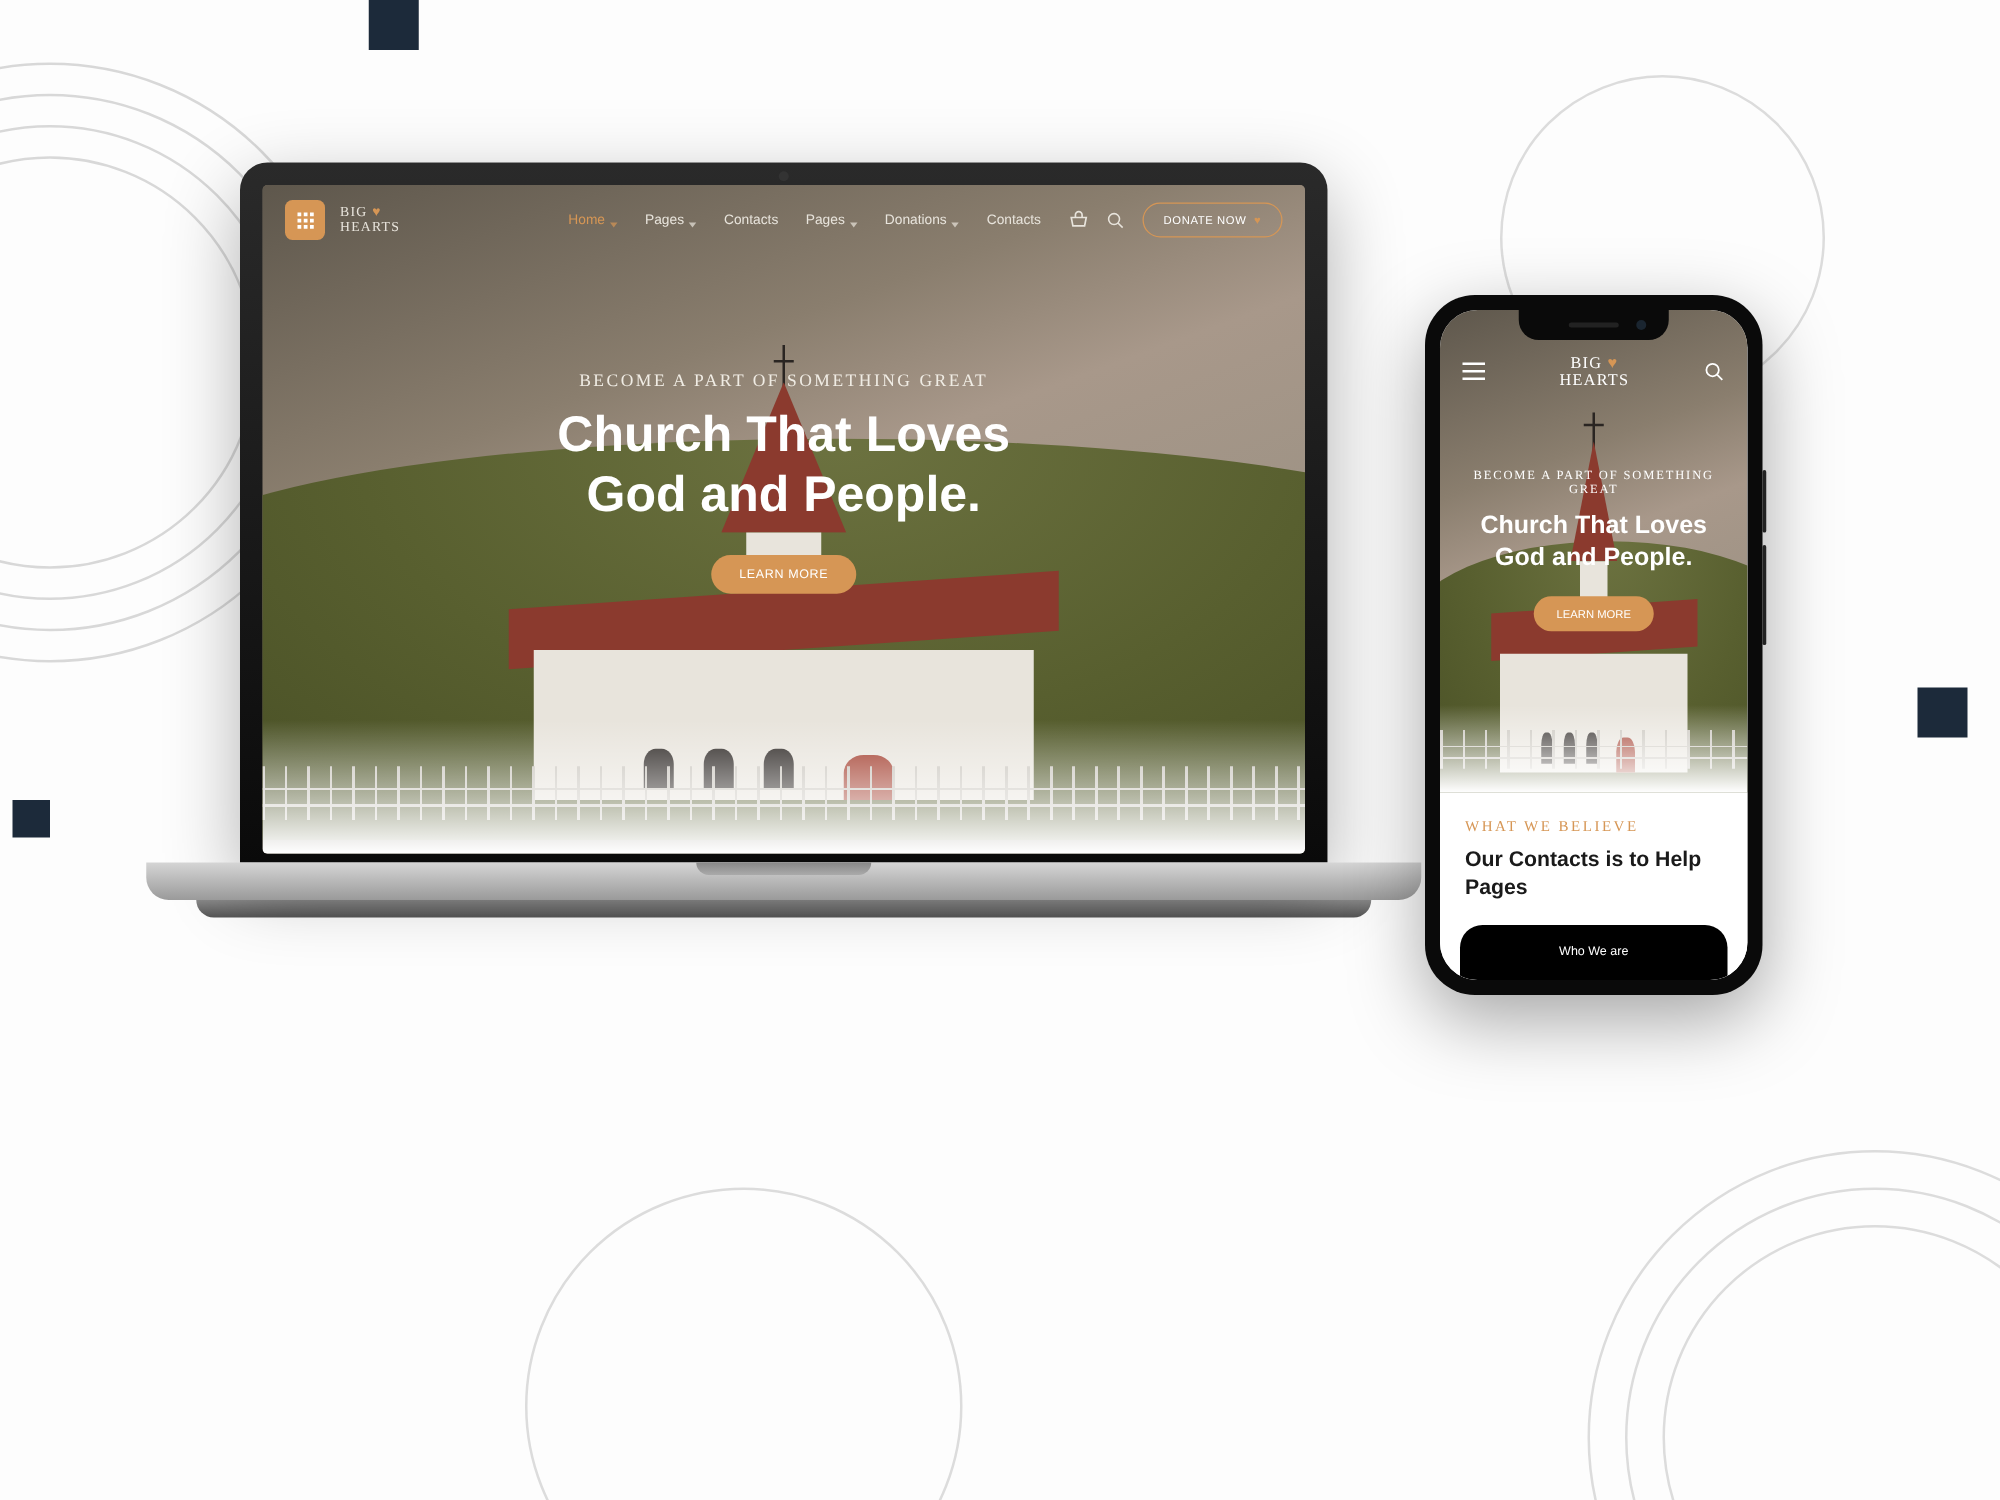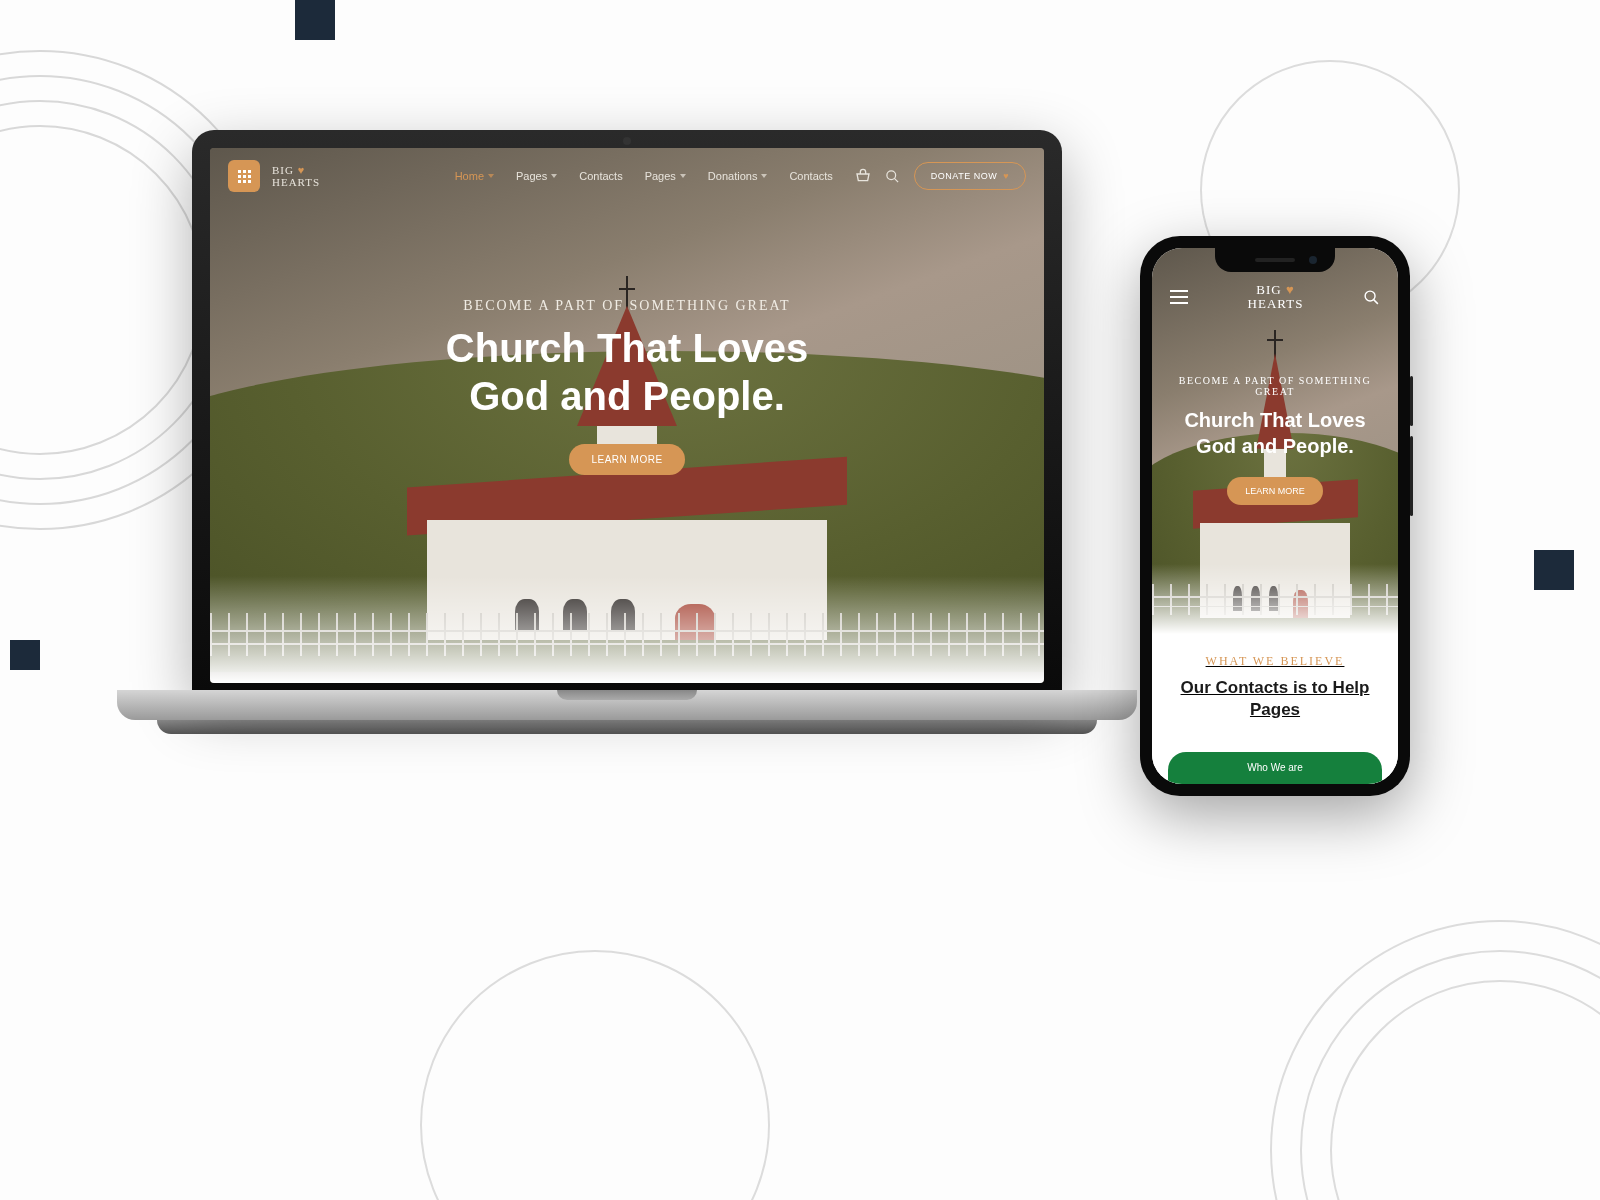--- a/index.html
+++ b/index.html
@@ -284,21 +284,21 @@
 .nav-menu {
   display: flex;
   gap: 22px;
   margin-left: auto;
   margin-right: 10px;
 }
 .nav-item {
   color: #e8e4dc;
   font-size: 11px;
   display: flex;
-  align-items: center;
+  align-items: flex-end;
   gap: 4px;
   cursor: pointer;
 }
 .nav-item.active { color: #d69655; }
 .chev {
   width: 0; height: 0;
   border-left: 3px solid transparent;
   border-right: 3px solid transparent;
   border-top: 4px solid currentColor;
   opacity: 0.7;
@@ -459,46 +459,45 @@
   background: #d69655;
   color: #fff;
   font-size: 9px;
   padding: 9px 18px;
   border-radius: 18px;
   cursor: pointer;
 }
 .phone-section {
   height: 28%;
   background: #fff;
-  text-align: center;
+  text-align: left;
   padding: 20px 20px 0;
   position: relative;
-  text-decoration: underline;
 }
 .believe {
   color: #d69655;
   font-size: 12px;
   letter-spacing: 2px;
   font-family: 'Comic Sans MS', cursive;
   margin-bottom: 8px;
 }
 .mission {
   font-size: 17px;
   font-weight: 700;
   color: #1a1a1a;
   line-height: 1.3;
   margin-bottom: 16px;
 }
 .who-btn {
   position: absolute;
   bottom: 0;
   left: 16px;
   right: 16px;
-  height: 32px;
-  background: #15803d;
+  height: 44px;
+  background: #000000;
   border-radius: 18px 18px 0 0;
   color: #fff;
   font-size: 10px;
   display: flex;
   align-items: center;
   justify-content: center;
   cursor: pointer;
 }
 
 .phone-hero .sky { height: 75%; }

